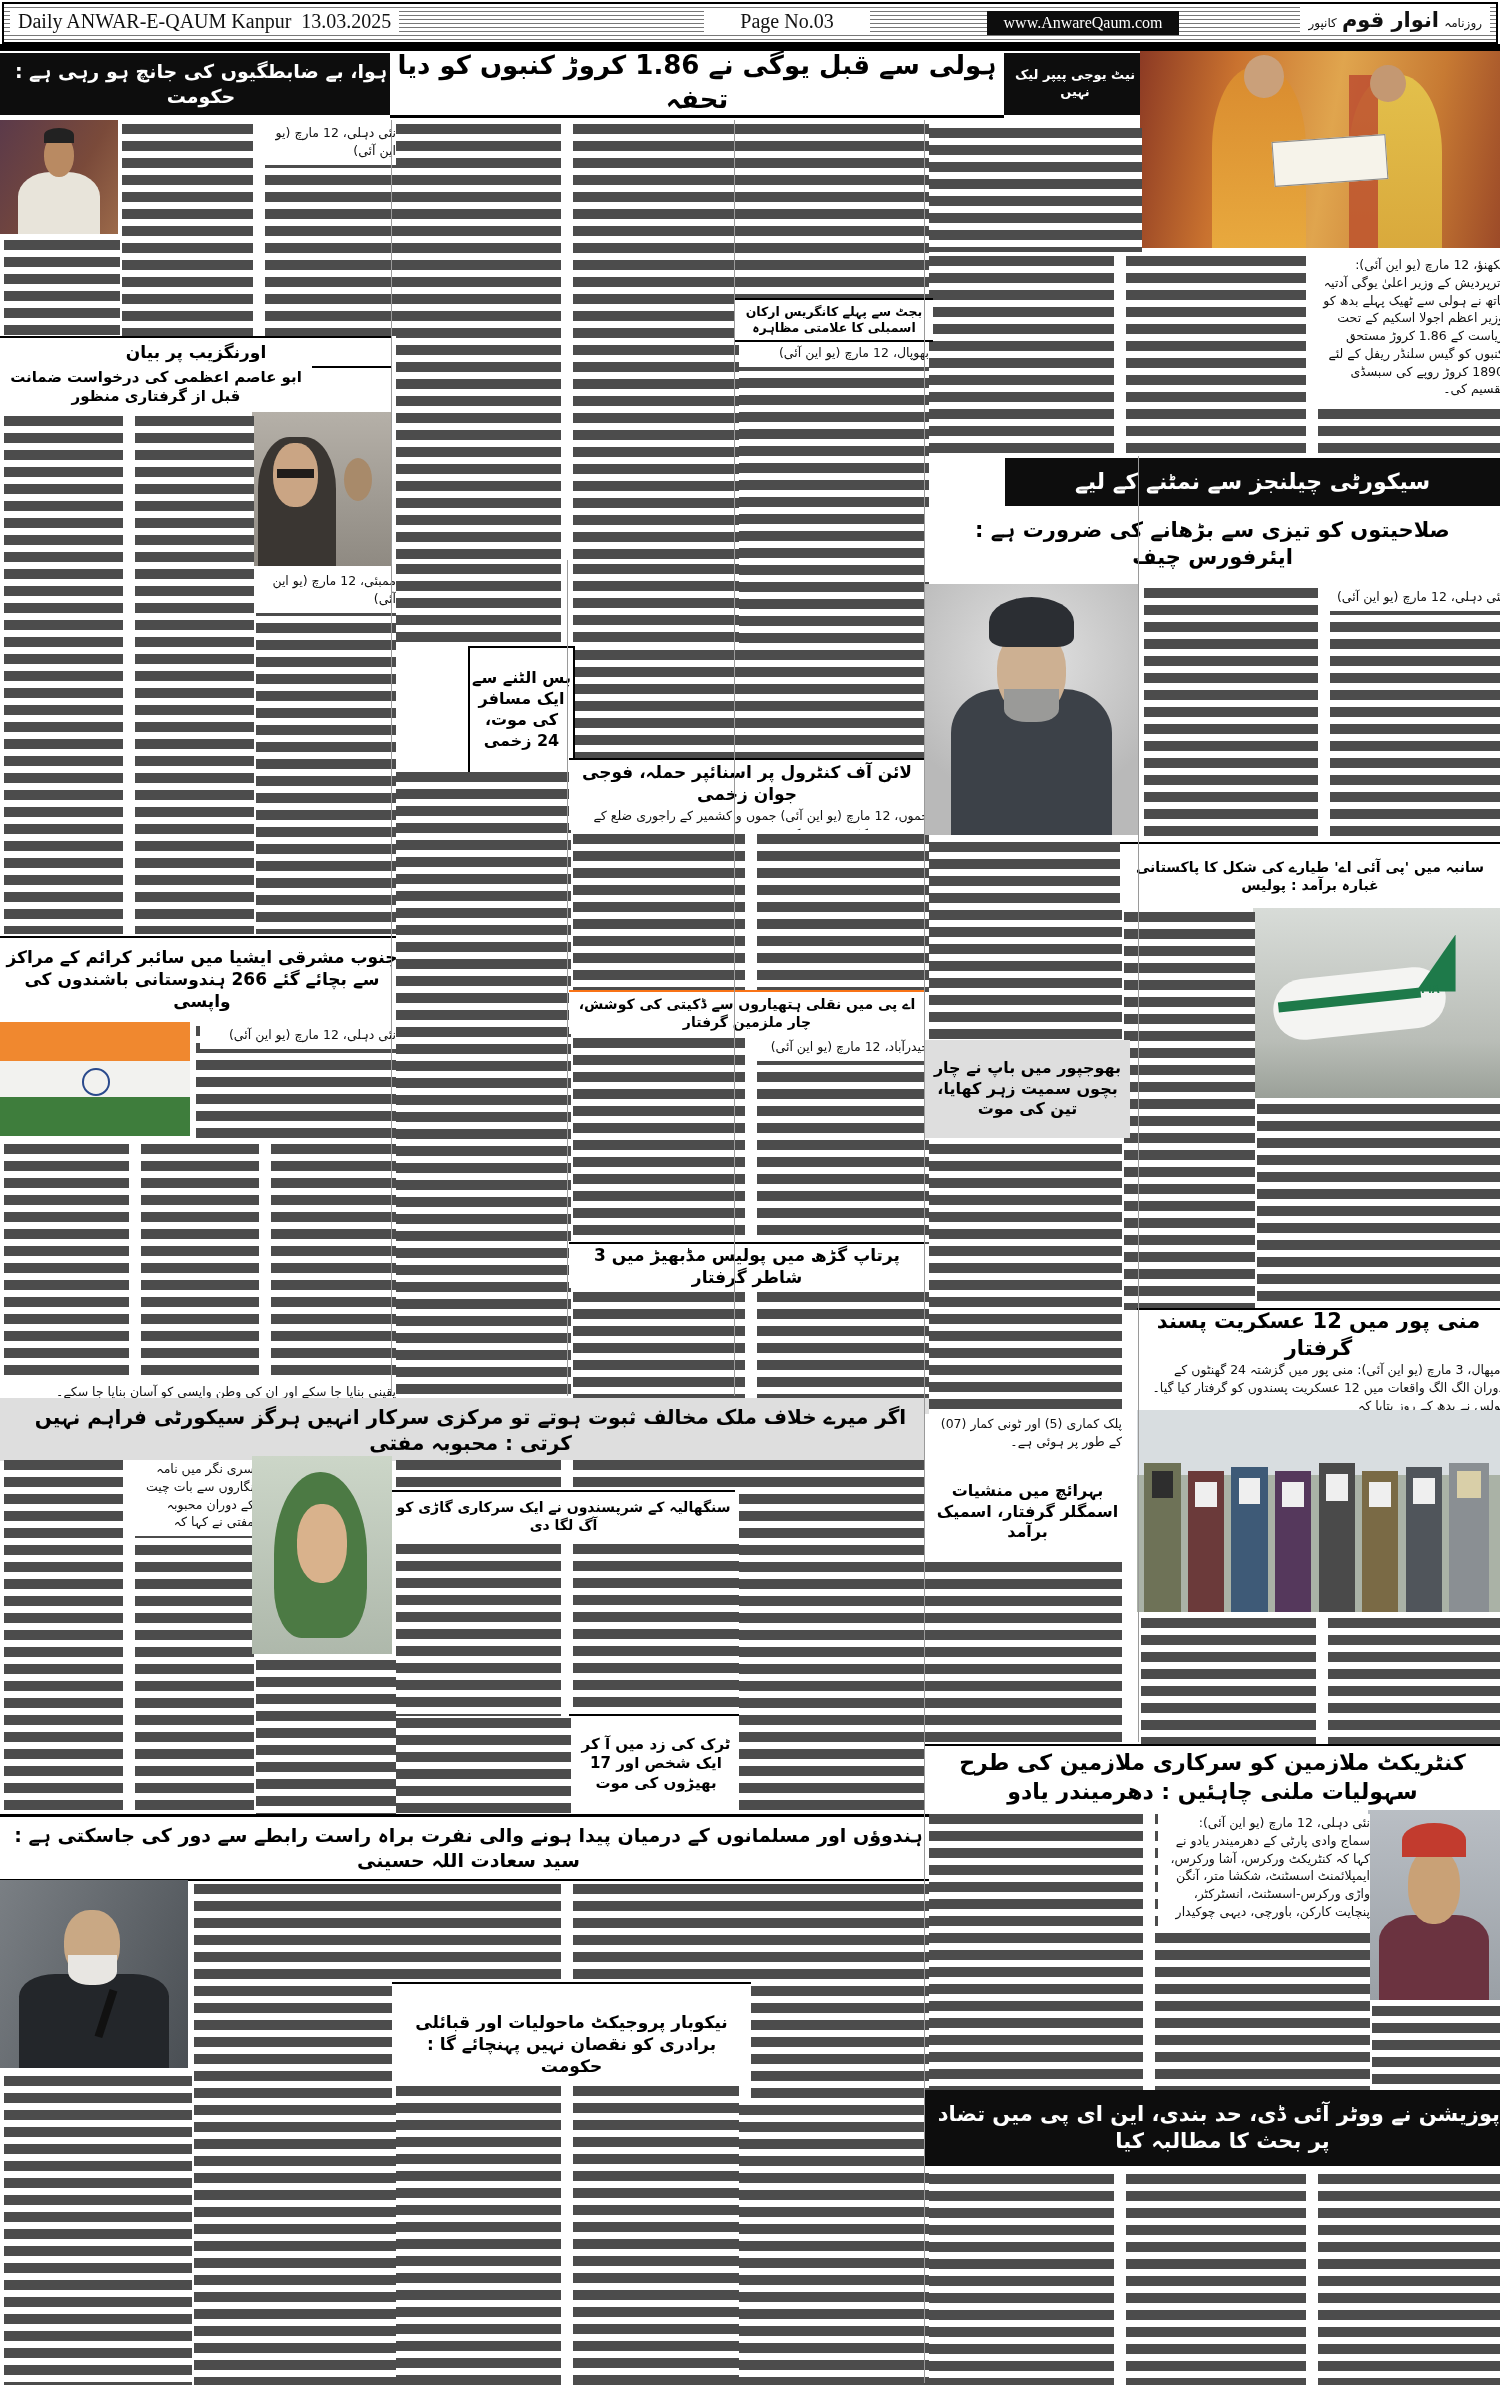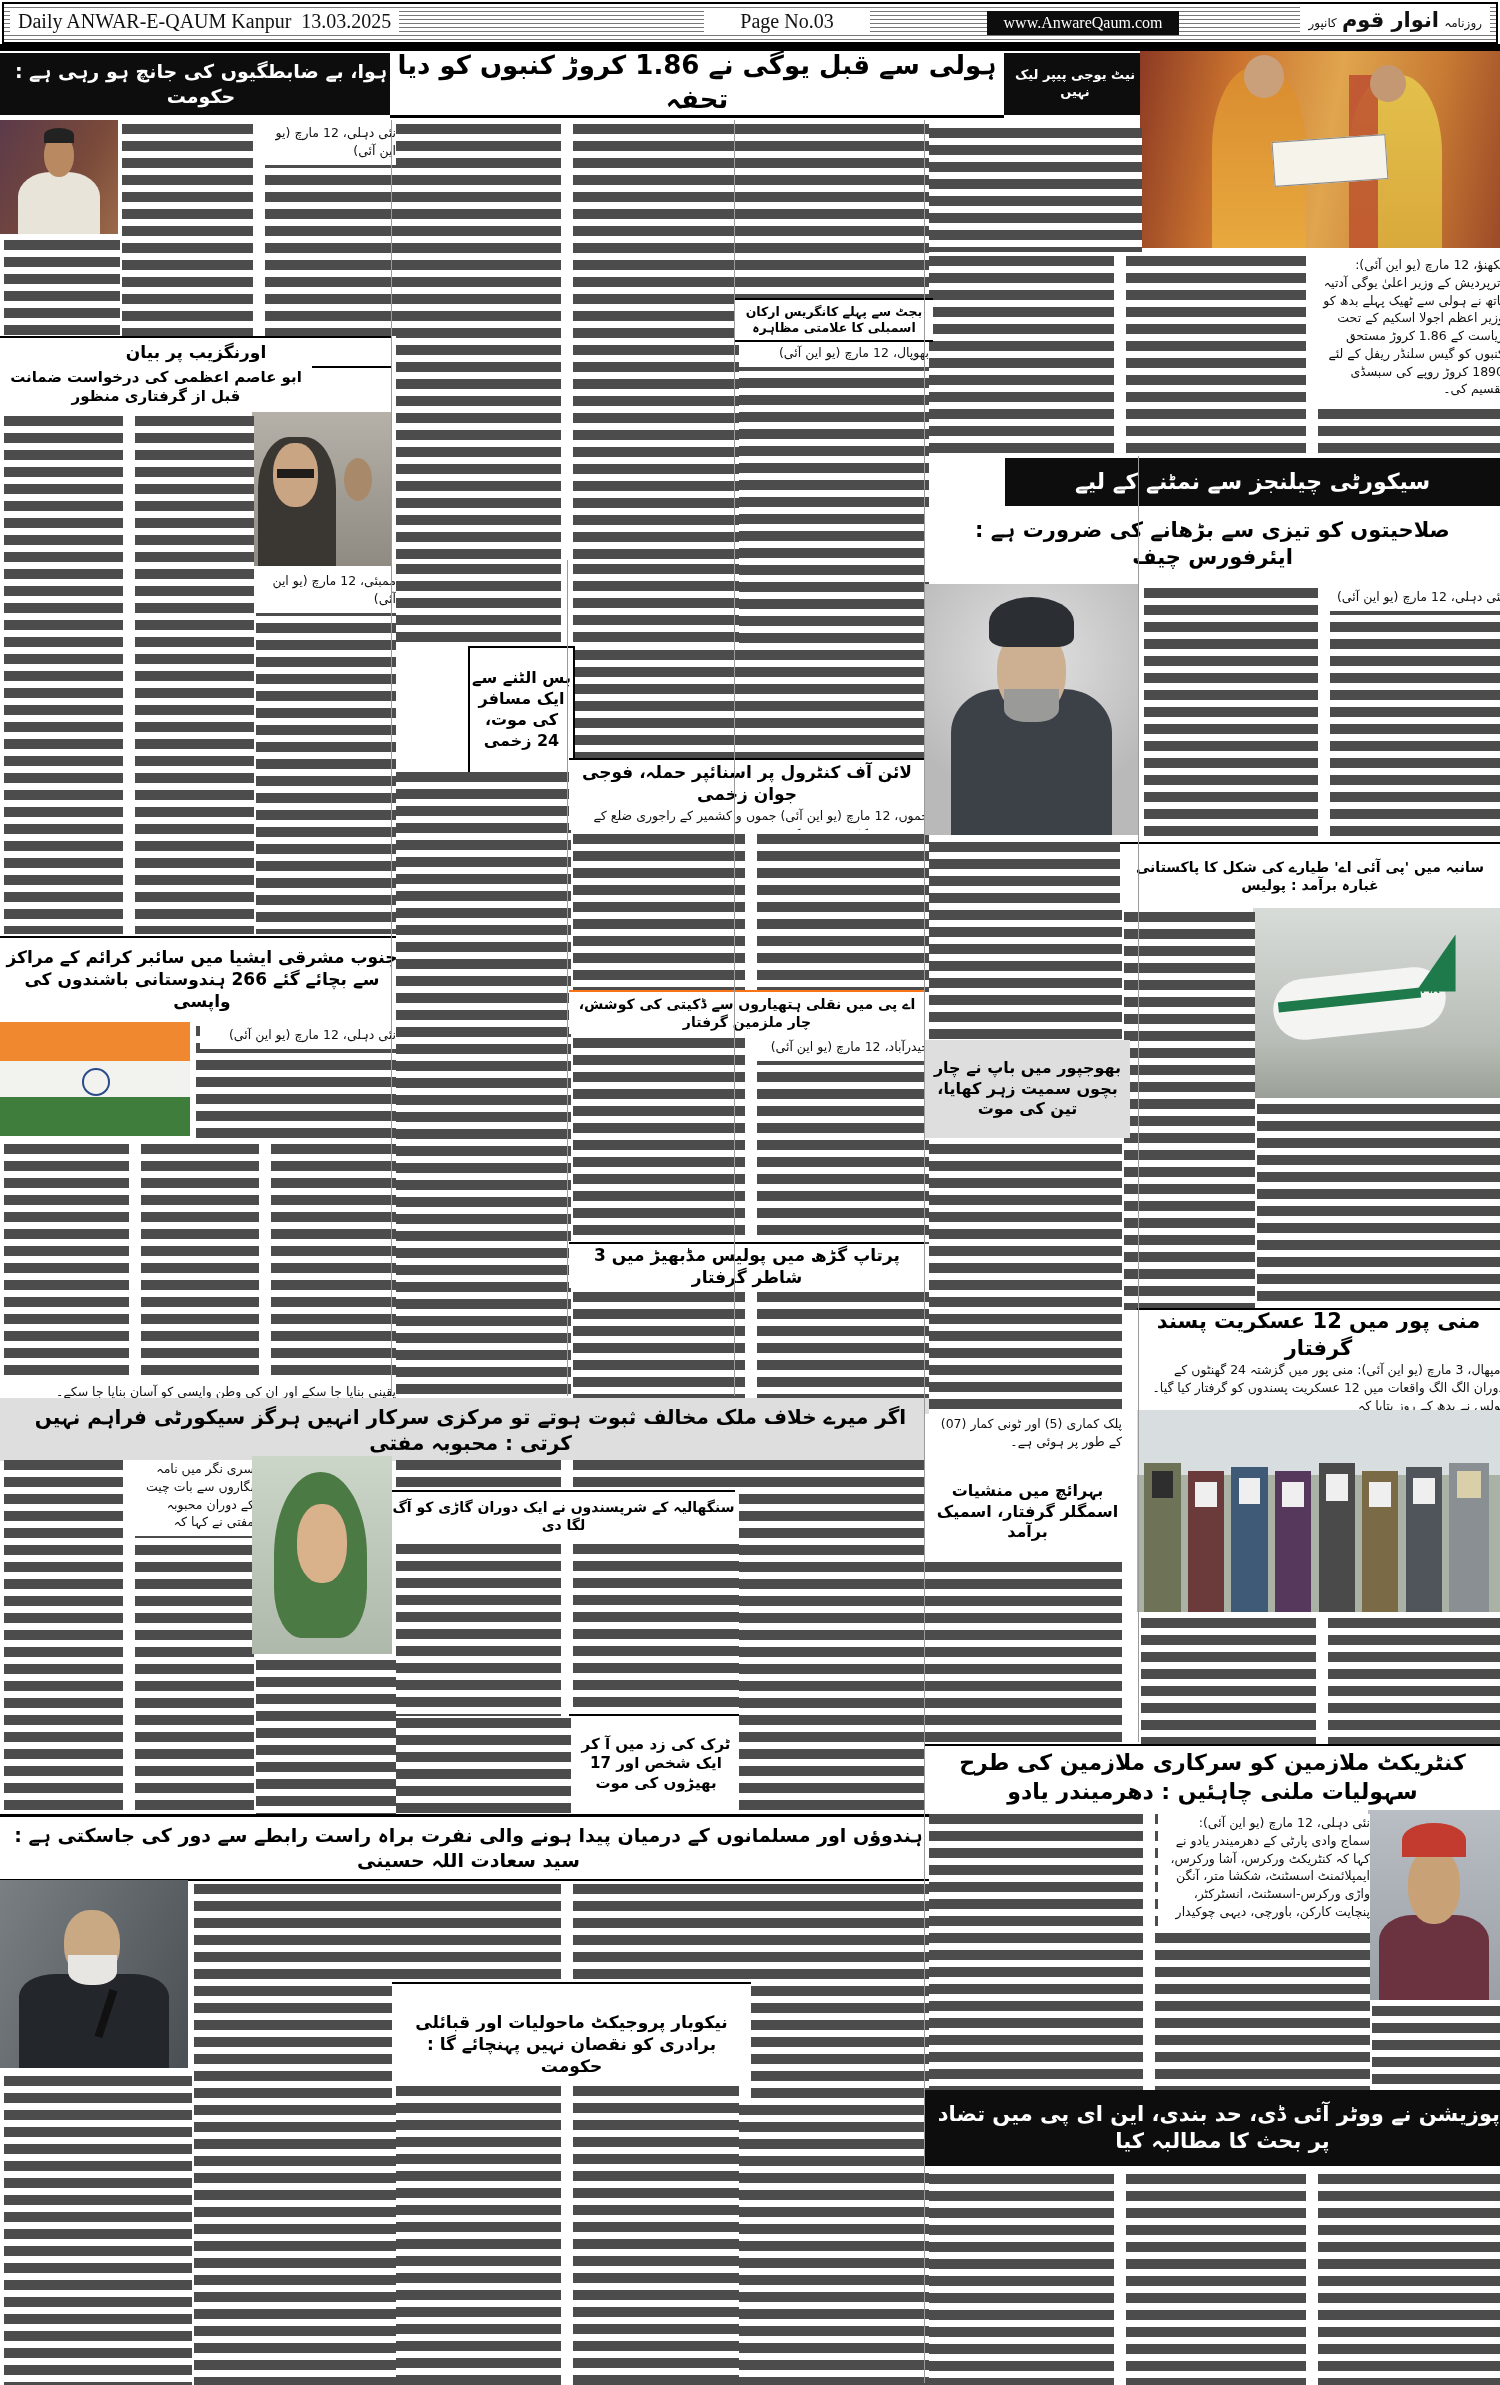--- a/index.html
+++ b/index.html
@@ -133,21 +133,21 @@
   <div class="body c2" style="left:0;top:1456px;width:250px;height:356px">
     <div class="snip" style="width:118px">سری نگر میں نامہ نگاروں سے بات چیت کے دوران محبوبہ مفتی نے کہا کہ</div>
   </div>
   <div class="photo" style="left:252px;top:1456px;width:140px;height:198px;background:linear-gradient(#ccd6c8,#aeb8ab)">
     <div style="left:16%;top:8%;width:66%;height:84%;background:#4c7a44;border-radius:50% 50% 30% 30%"></div>
     <div style="left:32%;top:24%;width:36%;height:40%;background:#d9b28c;border-radius:46%"></div>
   </div>
   <div class="body" style="left:252px;top:1656px;width:140px;height:156px"></div>
 
   <div class="body c2" style="left:392px;top:1456px;width:343px;height:32px"></div>
-  <div class="hl" style="left:392px;top:1490px;width:343px;height:48px;font-size:14px;border-top:2px solid #000">سنگھالیہ کے شرپسندوں نے ایک دوران گاڑی کو آگ لگا دی</div>
+  <div class="hl" style="left:392px;top:1490px;width:343px;height:48px;font-size:14px;border-top:2px solid #000">سنگھالیہ کے شرپسندوں نے ایک سرکاری گاڑی کو آگ لگا دی</div>
   <div class="body c2" style="left:392px;top:1540px;width:343px;height:172px"></div>
 
   <div class="hl" style="left:569px;top:1714px;width:166px;height:96px;font-size:15px;border-top:2px solid #000;padding:0 4px">ٹرک کی زد میں آ کر ایک شخص اور 17 بھیڑوں کی موت</div>
   <div class="body" style="left:392px;top:1714px;width:175px;height:98px"></div>
   <div class="body" style="left:735px;top:1456px;width:190px;height:356px"></div>
 
   <div class="hl" style="left:0;top:1814px;width:925px;height:62px;font-size:19px;border-top:3px solid #000;border-bottom:2px solid #000;padding:0 6px">ہندوؤں اور مسلمانوں کے درمیان پیدا ہونے والی نفرت براہ راست رابطے سے دور کی جاسکتی ہے : سید سعادت اللہ حسینی</div>
   <div class="photo" style="left:0;top:1880px;width:188px;height:188px;background:linear-gradient(115deg,#7a7f84,#4a4f54)">
     <div style="left:10%;top:50%;width:80%;height:50%;background:#23262a;border-radius:24% 24% 0 0"></div>
     <div style="left:34%;top:16%;width:30%;height:36%;background:#c9a884;border-radius:46%"></div>

